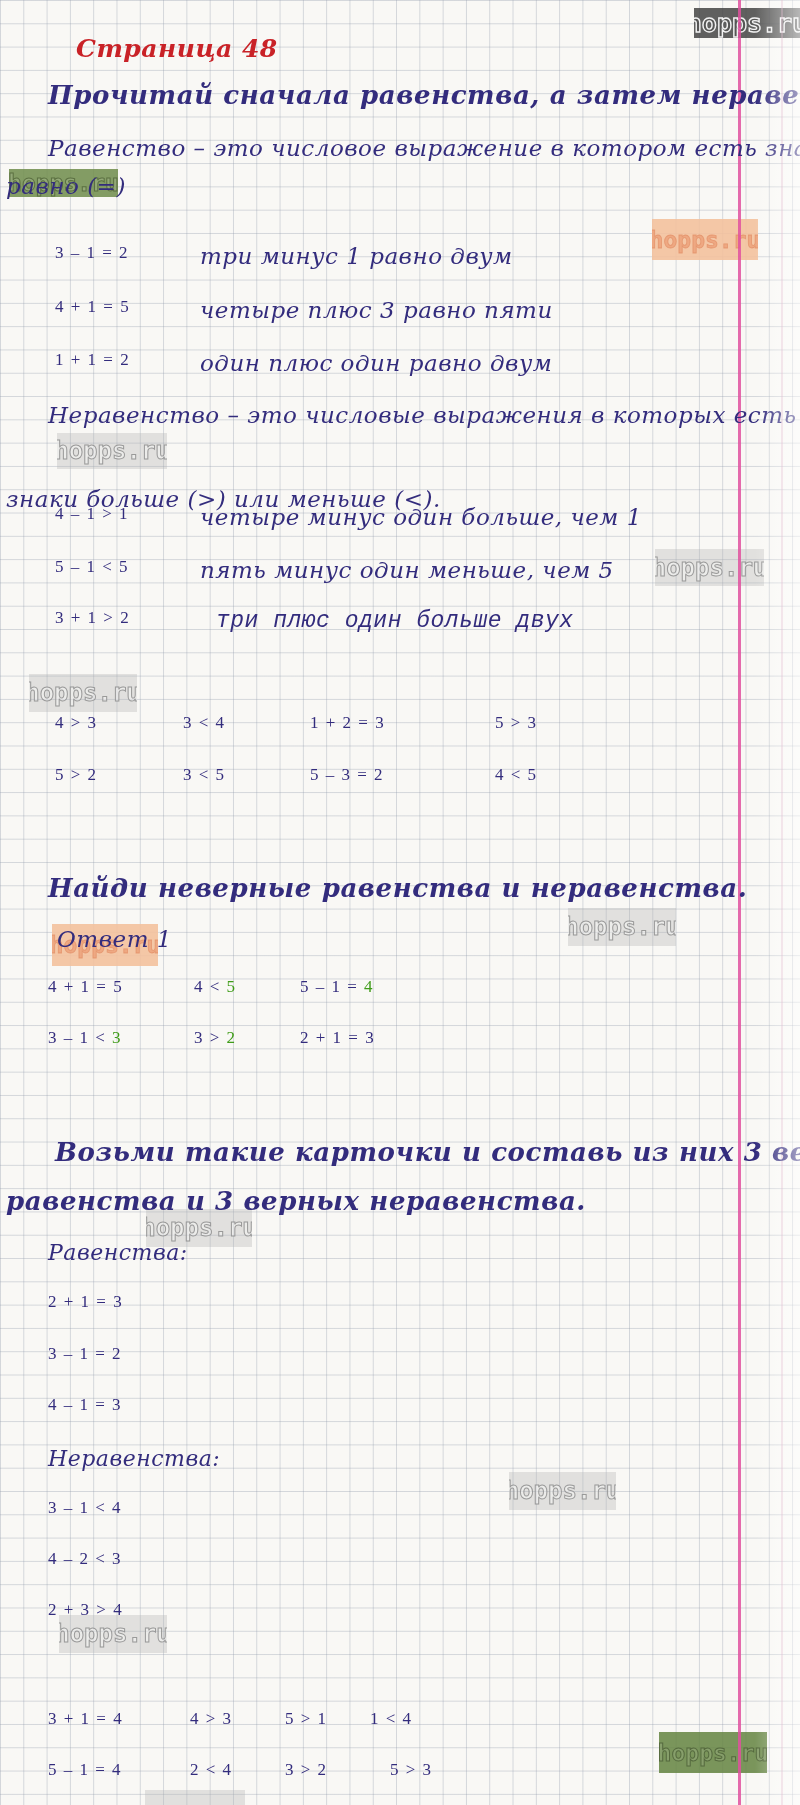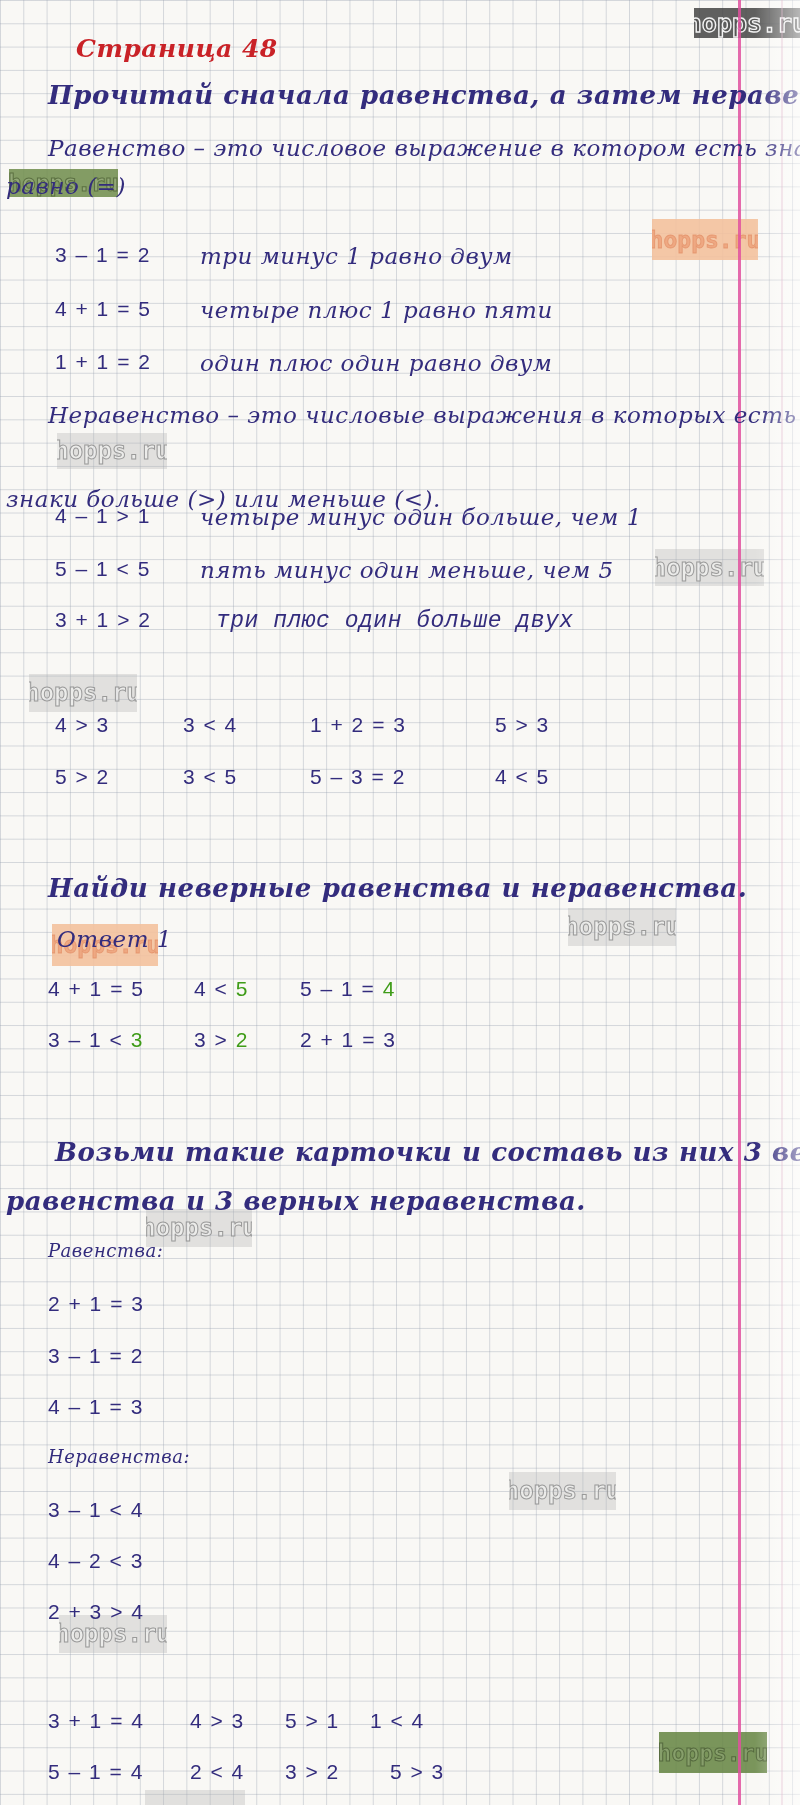--- a/index.html
+++ b/index.html
@@ -16,23 +16,23 @@
     font-family:"DejaVu Serif", serif;
   }
   .margin-line{position:absolute;top:0;bottom:0;width:3px;left:738px;background:#e0519f;opacity:.85;}
   .margin-line2{position:absolute;top:0;bottom:0;width:2px;left:781px;background:#d8a0bd;opacity:.35;}
   .edge-fade{position:absolute;top:0;bottom:0;right:0;width:45px;background:linear-gradient(to right,transparent,rgba(255,255,255,0.55));pointer-events:none;}
 
   .hand{position:absolute;font-style:italic;color:#332c7d;white-space:nowrap;letter-spacing:.5px;}
   .body-t{font-size:23px;}
   .head-t{font-size:26px;font-weight:700;letter-spacing:.6px;}
   .title-t{font-size:25px;font-weight:700;color:#c92227;}
-  .eq{position:absolute;font-family:Liberation Sans, sans-serif;font-size:21px;color:#332c7d;white-space:nowrap;letter-spacing:1.5px;}
+  .eq{position:absolute;font-family:Liberation Serif, serif;font-size:17px;color:#332c7d;white-space:nowrap;letter-spacing:1.5px;}
   .eq .g{color:#3f9c18;}
-  .label-t{font-size:18px;}
+  .label-t{font-size:22px;}
 
   .wm{position:absolute;display:flex;align-items:center;justify-content:center;
       font-family:"DejaVu Sans Mono",monospace;font-weight:700;overflow:hidden;}
   .wm-gray{background:rgba(178,178,178,0.34);}
   .wm-gray span{font-size:24px;color:rgba(255,255,255,0.38);-webkit-text-stroke:1px rgba(140,140,140,0.85);}
   .wm-dark{background:rgba(62,62,62,0.82);}
   .wm-dark span{font-size:25px;color:rgba(40,40,40,0.15);-webkit-text-stroke:1.4px #f2f2f2;}
   .wm-green1{background:rgba(111,140,74,0.85);}
   .wm-green1 span{font-size:23px;color:rgba(255,255,255,0.12);-webkit-text-stroke:1px rgba(85,105,60,0.9);}
   .wm-green2{background:rgba(104,134,70,0.88);}
@@ -90,21 +90,21 @@
 
   <div class="hand title-t" style="left:48px;top:34px;margin-left:28px;">Страница 48</div>
 
   <div class="hand head-t" style="left:48px;top:80px;">Прочитай сначала равенства, а затем неравенства.</div>
   <div class="hand body-t" style="left:48px;top:135px;">Равенство – это числовое выражение в котором есть знак</div>
   <div class="hand body-t" style="left:6px;top:173px;">равно (=)</div>
 
   <div class="eq" style="left:55px;top:243px;">3 – 1 = 2</div>
   <div class="hand body-t" style="left:200px;top:243px;">три минус 1 равно двум</div>
   <div class="eq" style="left:55px;top:297px;">4 + 1 = 5</div>
-  <div class="hand body-t" style="left:200px;top:297px;">четыре плюс 1 равно пяти</div>
+  <div class="hand body-t" style="left:200px;top:297px;">четыре плюс 3 равно пяти</div>
   <div class="eq" style="left:55px;top:350px;">1 + 1 = 2</div>
   <div class="hand body-t" style="left:200px;top:350px;">один плюс один равно двум</div>
 
   <div class="hand body-t" style="left:48px;top:402px;">Неравенство – это числовые выражения в которых есть</div>
   <div class="hand body-t" style="left:6px;top:454px;margin-top:32px;">знаки больше (&gt;) или меньше (&lt;).</div>
 
   <div class="eq" style="left:55px;top:504px;">4 – 1 &gt; 1</div>
   <div class="hand body-t" style="left:200px;top:504px;">четыре минус один больше, чем 1</div>
   <div class="eq" style="left:55px;top:557px;">5 – 1 &lt; 5</div>
   <div class="hand body-t" style="left:200px;top:557px;">пять минус один меньше, чем 5</div>

